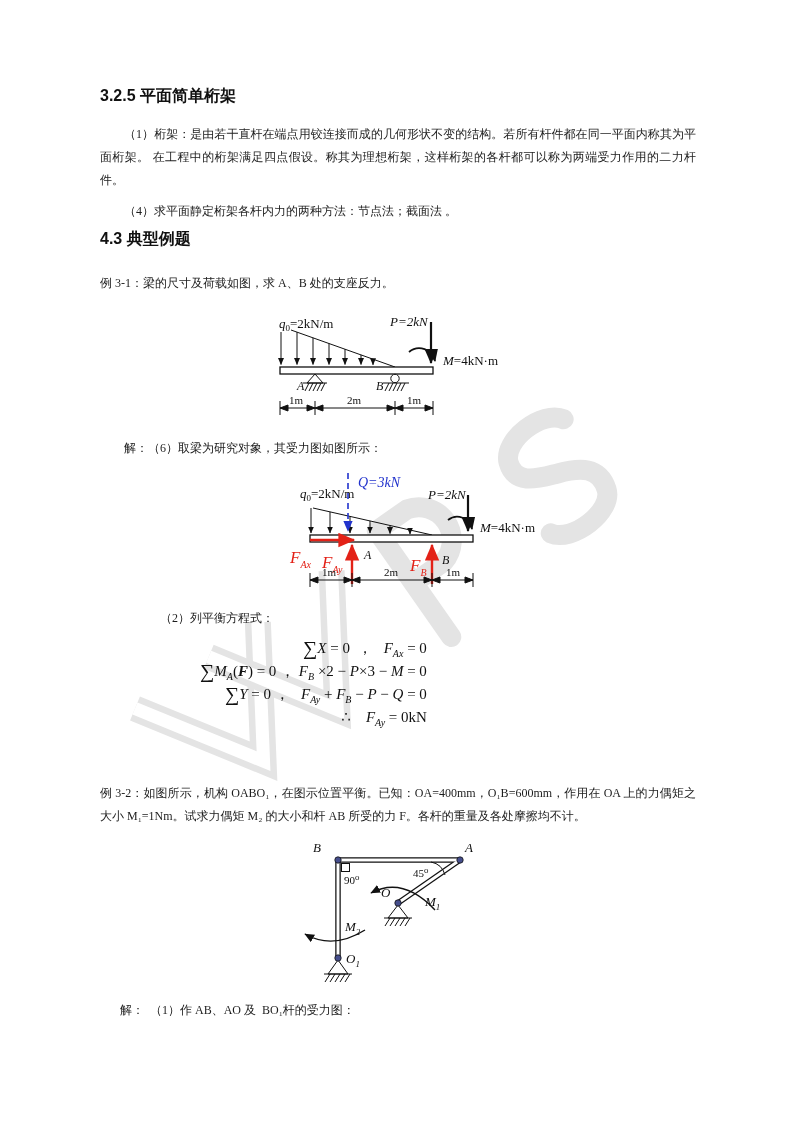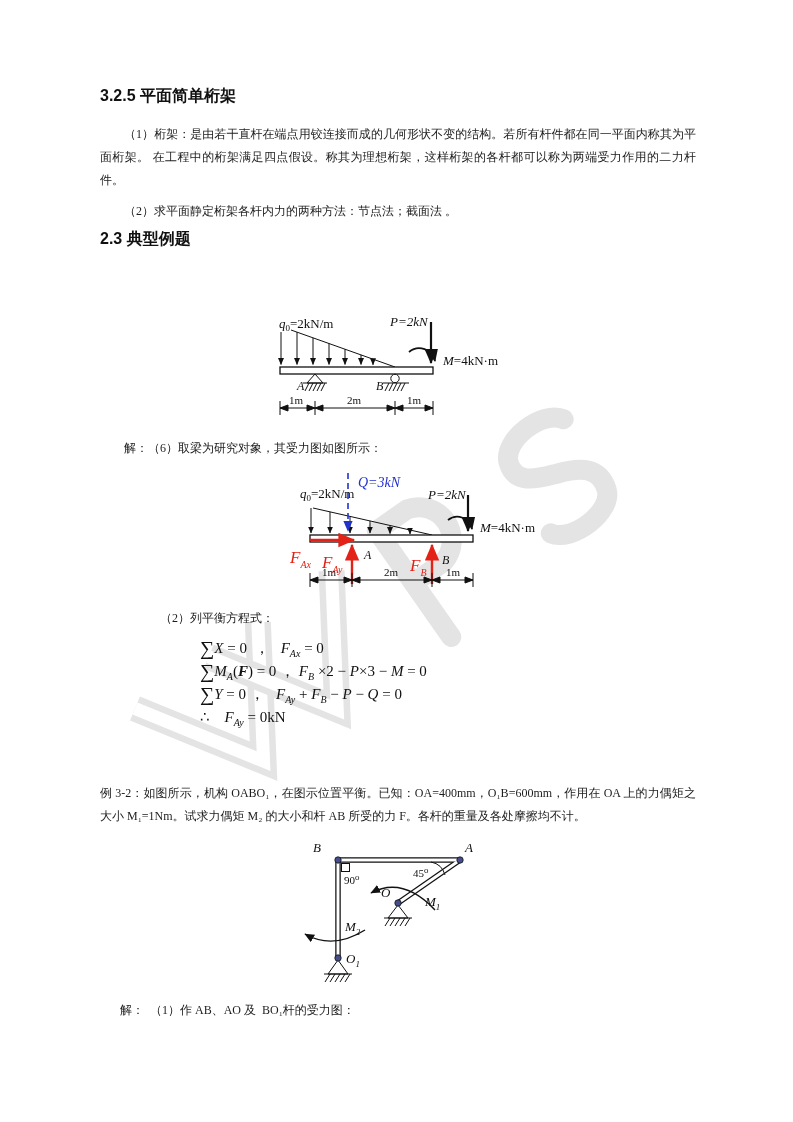--- a/index.html
+++ b/index.html
@@ -51,24 +51,25 @@
     </g>
   </svg>
   <span class="sr">WPS</span>
 
   <div class="content">
 
     <div class="abs heading" style="left:100px;top:86px;">3.2.5 平面简单桁架</div>
 
     <div class="abs para indent" style="left:100px;top:123px;">（1）桁架：是由若干直杆在端点用铰连接而成的几何形状不变的结构。若所有杆件都在同一平面内称其为平面桁架。 在工程中的桁架满足四点假设。称其为理想桁架，这样桁架的各杆都可以称为两端受力作用的二力杆件。</div>
 
-    <div class="abs para indent" style="left:100px;top:200px;">（2）求平面静定桁架各杆内力的两种方法：节点法；截面法 。</div>
-
-    <div class="abs heading" style="left:100px;top:229px;">2.3 典型例题</div>
-
+    <div class="abs para indent" style="left:100px;top:200px;">（4）求平面静定桁架各杆内力的两种方法：节点法；截面法 。</div>
+
+    <div class="abs heading" style="left:100px;top:229px;">4.3 典型例题</div>
+
+    <div class="abs para" style="left:100px;top:272px;">例 3-1：梁的尺寸及荷载如图，求 A、B 处的支座反力。</div>
 
     <svg class="fig" style="left:263px;top:308px;" width="310" height="112">
       <defs>
         <marker id="ah1" markerWidth="9" markerHeight="8" refX="6.5" refY="3" orient="auto">
           <path d="M0,0 L7,3 L0,6 Z" fill="#111"></path>
         </marker>
       </defs>
 
       <g stroke="#111" stroke-width="1">
         <line x1="28" y1="22" x2="132" y2="59"></line>
@@ -188,21 +189,21 @@
         <path d="M74,117 L82,114 L82,120 Z M154,117 L146,114 L146,120 Z" fill="#111"></path>
         <path d="M154,117 L162,114 L162,120 Z M195,117 L187,114 L187,120 Z" fill="#111"></path>
       </g>
       <text x="44" y="113" font-size="11" fill="#111">1m</text>
       <text x="106" y="113" font-size="11" fill="#111">2m</text>
       <text x="168" y="113" font-size="11" fill="#111">1m</text>
     </svg>
 
     <div class="abs para" style="left:160px;top:607px;">（2）列平衡方程式：</div>
 
-    <div class="abs equations" style="left:200px;top:637px;">
+    <div class="abs equations" style="left:200px;top:637px;text-align:right;">
         <div class="eq-line"><span class="tok-sum">∑</span><span class="tok-i">X</span><span class="tok-n"> = 0  ，   </span><span class="tok-i">F</span><span class="tok-sub">Ax</span><span class="tok-n"> = 0</span></div>
         <div class="eq-line"><span class="tok-sum">∑</span><span class="tok-i">M</span><span class="tok-sub">A</span><span class="tok-n">(</span><span class="tok-bi">F</span><span class="tok-n">) = 0 ， </span><span class="tok-i">F</span><span class="tok-sub">B</span><span class="tok-n"> ×2 − </span><span class="tok-i">P</span><span class="tok-n">×3 − </span><span class="tok-i">M</span><span class="tok-n"> = 0</span></div>
         <div class="eq-line"><span class="tok-sum">∑</span><span class="tok-i">Y</span><span class="tok-n"> = 0 ，   </span><span class="tok-i">F</span><span class="tok-sub">Ay</span><span class="tok-n"> + </span><span class="tok-i">F</span><span class="tok-sub">B</span><span class="tok-n"> − </span><span class="tok-i">P</span><span class="tok-n"> − </span><span class="tok-i">Q</span><span class="tok-n"> = 0</span></div>
         <div class="eq-line"><span class="tok-n">∴    </span><span class="tok-i">F</span><span class="tok-sub">Ay</span><span class="tok-n"> = 0kN</span></div>
       </div>
 
     <div class="abs para" style="left:100px;top:782px;">例 3-2：如图所示，机构 OABO₁，在图示位置平衡。已知：OA=400mm，O₁B=600mm，作用在 OA 上的力偶矩之大小 M₁=1Nm。试求力偶矩 M₂ 的大小和杆 AB 所受的力 F。各杆的重量及各处摩擦均不计。</div>
 
     <svg class="fig" style="left:285px;top:838px;" width="230" height="160">
       <defs>

